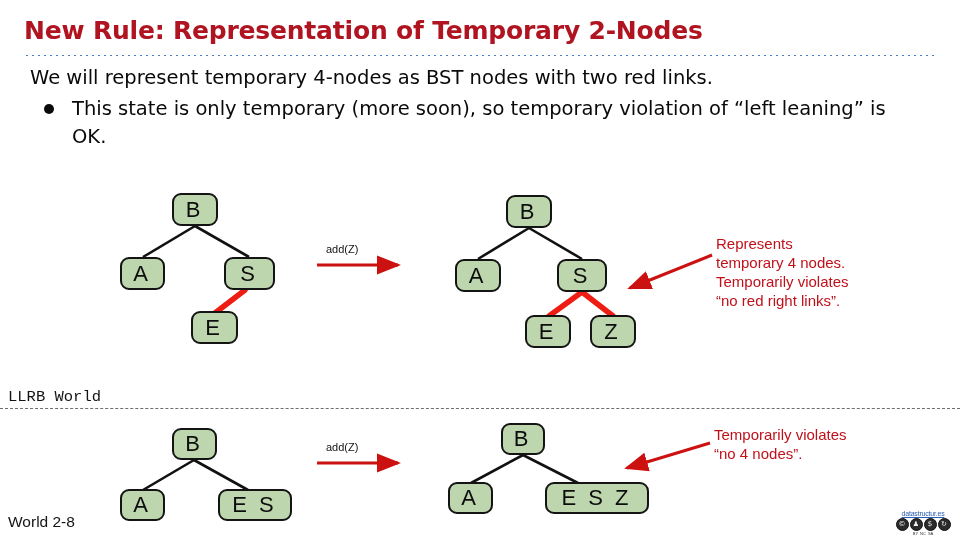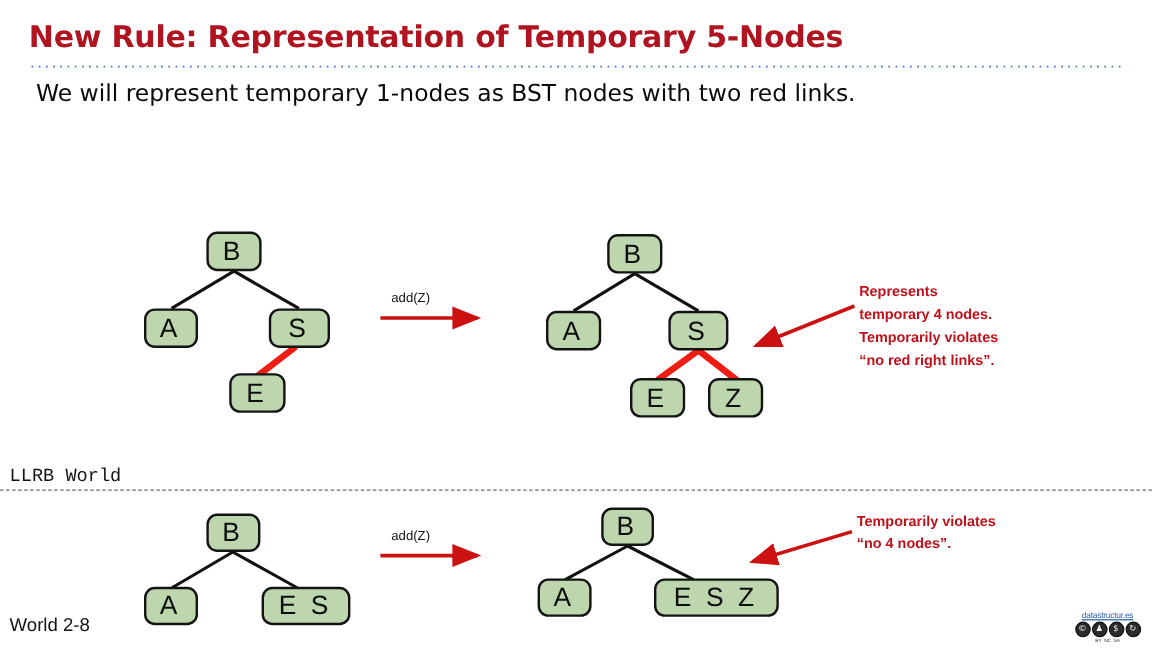--- a/index.html
+++ b/index.html
@@ -94,26 +94,25 @@
     position: absolute;
     font-family: "Liberation Sans", sans-serif;
     font-size: 11px;
     color: #141414;
     white-space: nowrap;
     z-index: 4;
   }
   .annotation {
     position: absolute;
     font-family: "Liberation Sans", sans-serif;
-    font-size: 12px;
+    font-size: 15px;
     line-height: 19px;
     color: #c0111b;
     white-space: pre-line;
     z-index: 4;
-    font-weight: bold;
   }
 
   
   #world-divider {
     position: absolute;
     left: 0; top: 408px;
     width: 960px; height: 0;
     border-top: 1.6px dashed #6e6e6e;
   }
   .world-label {
@@ -164,25 +163,29 @@
     gap: 2px;
     font-family: "Liberation Sans", sans-serif;
     font-size: 4px;
     color: #333;
     margin-top: 0px;
   }
 </style>
 </head>
 <body>
 
-<div id="slide-title">New Rule: Representation of Temporary 5-Nodes</div>
+<div id="slide-title">New Rule: Representation of Temporary 2-Nodes</div>
 <div id="title-rule"></div>
 
 <div id="body-text">
-  <div class="body-line">We will represent temporary 1-nodes as BST nodes with two red links.</div>
+  <div class="body-line">We will represent temporary 4-nodes as BST nodes with two red links.</div>
+  <div class="bullet-row">
+    <span class="bullet-dot"></span>
+    <span class="bullet-text" style="max-width:820px;">This state is only temporary (more soon), so temporary violation of “left leaning” is OK.</span>
+  </div>
 </div>
 
 <div id="world-divider"></div>
 <div class="world-label" style="left:8px; top:388px;font-family:Liberation Mono, monospace;">LLRB World</div>
 <div class="world-label" style="left:8px; top:513px;">World 2-8</div>
 
 <svg id="diagram-layer" viewBox="0 0 960 540">
   <defs>
     <marker id="arrowRed" markerWidth="9" markerHeight="9" refX="7" refY="3.2" orient="auto" markerUnits="strokeWidth">
       <path d="M0,0 L8,3.2 L0,6.4 z" fill="#cc1111"></path>

